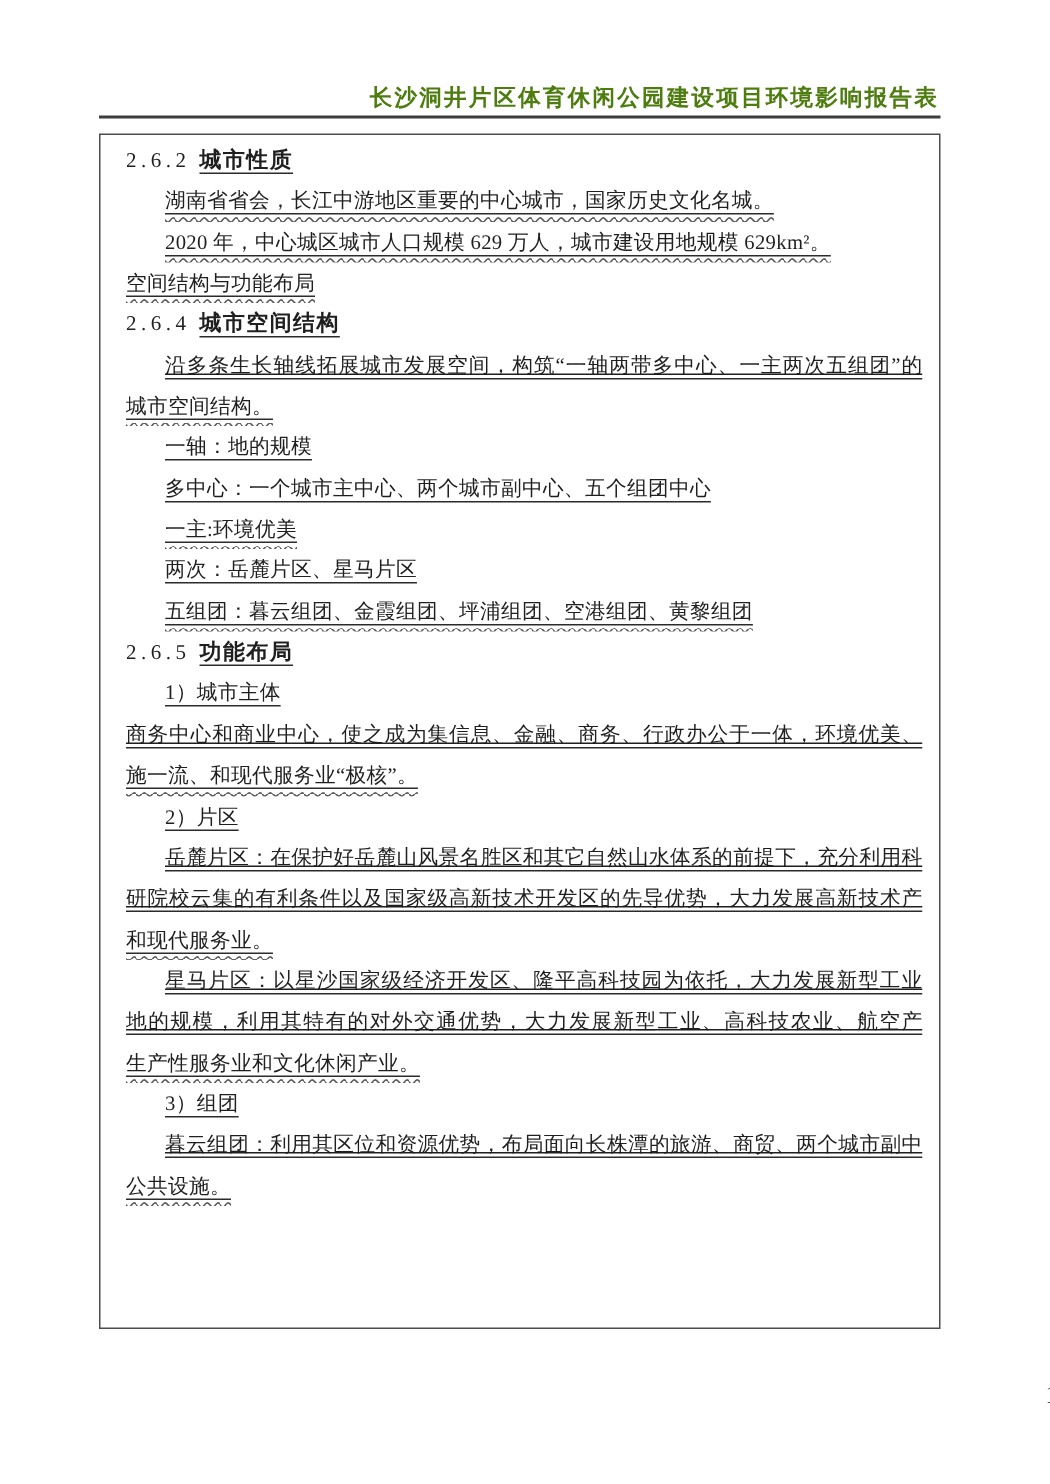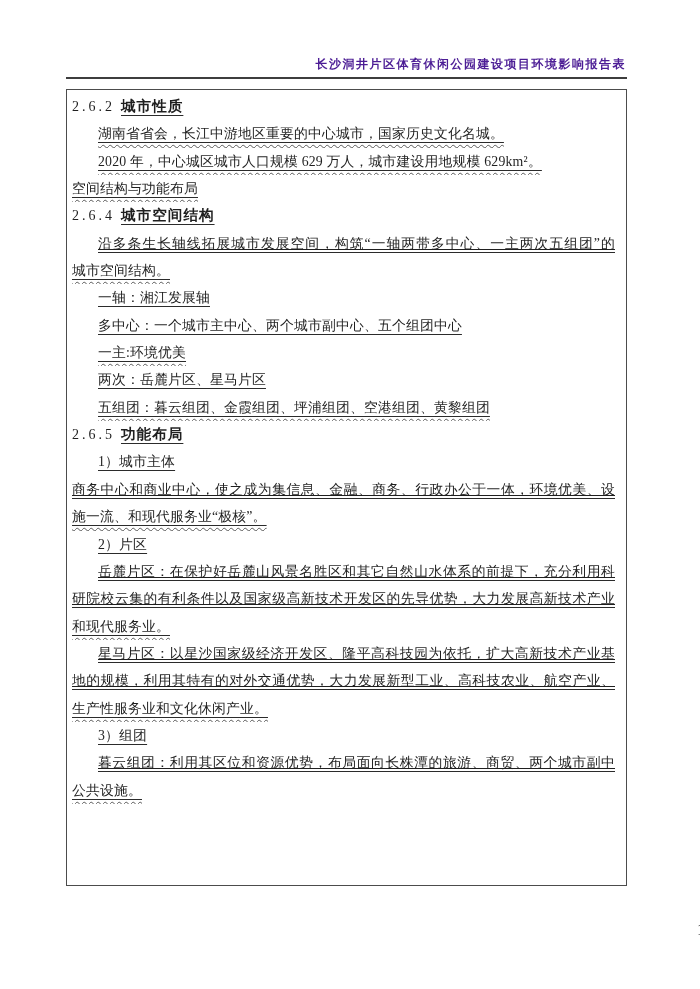--- a/index.html
+++ b/index.html
@@ -14,45 +14,45 @@
     width: 700px;
     height: 989px;
     background: #ffffff;
     overflow: hidden;
   }
   
   .header-title {
     position: absolute;
     top: 56px;
     right: 74px;
-    font-size: 12px;
+    font-size: 15px;
     letter-spacing: 1.5px;
     font-weight: 600;
-    color: #4c1d95;
+    color: #4d7c0f;
     white-space: nowrap;
     font-family: Liberation Serif, serif;
   }
   .header-rule {
     position: absolute;
     top: 77px;
     left: 66px;
     width: 561px;
     height: 2px;
     background: #3d3d3d;
   }
   
   .doc-box {
     position: absolute;
     top: 89px;
     left: 66px;
     width: 561px;
     height: 797px;
     border: 1.7px solid #4c4c4c;
     box-sizing: border-box;
-    padding: 3px 11px 0 5px;
+    padding: 3px 11px 0 17px;
     overflow: hidden;
   }
   .line {
     position: relative;
     height: 27.35px;
     line-height: 27.35px;
     font-size: 13.8px;
     white-space: nowrap;
     overflow: hidden;
     letter-spacing: 0.2px;
@@ -119,34 +119,34 @@
   <div class="header-rule"></div>
 
   <div class="doc-box">
       <div class="line"><span class="hnum">2.6.2</span><span class="htitle">城市性质</span></div>
       <div class="line indent"><span class="u wavy"><span class="ui">湖南省省会，长江中游地区重要的中心城市，国家历史文化名城。</span></span></div>
       <div class="line indent"><span class="u wavy"><span class="ui">2020 年，中心城区城市人口规模 629 万人，城市建设用地规模 629km²。</span></span></div>
       <div class="line"><span class="u wavy"><span class="ui">空间结构与功能布局</span></span></div>
       <div class="line"><span class="hnum">2.6.4</span><span class="htitle">城市空间结构</span></div>
       <div class="line indent fill"><span class="u"><span class="ui">沿多条生长轴线拓展城市发展空间，构筑“一轴两带多中心、一主两次五组团”的</span></span></div>
       <div class="line"><span class="u wavy"><span class="ui">城市空间结构。</span></span></div>
-      <div class="line indent"><span class="u"><span class="ui">一轴：湘江发展轴</span></span></div>
+      <div class="line indent"><span class="u"><span class="ui">一轴：地的规模</span></span></div>
       <div class="line indent"><span class="u"><span class="ui">多中心：一个城市主中心、两个城市副中心、五个组团中心</span></span></div>
       <div class="line indent"><span class="u wavy"><span class="ui">一主:环境优美</span></span></div>
       <div class="line indent"><span class="u"><span class="ui">两次：岳麓片区、星马片区</span></span></div>
       <div class="line indent"><span class="u wavy"><span class="ui">五组团：暮云组团、金霞组团、坪浦组团、空港组团、黄黎组团</span></span></div>
       <div class="line"><span class="hnum">2.6.5</span><span class="htitle">功能布局</span></div>
       <div class="line indent"><span class="u"><span class="ui">1）城市主体</span></span></div>
       <div class="line fill"><span class="u"><span class="ui">商务中心和商业中心，使之成为集信息、金融、商务、行政办公于一体，环境优美、设</span></span></div>
       <div class="line"><span class="u wavy"><span class="ui">施一流、和现代服务业“极核”。</span></span></div>
       <div class="line indent"><span class="u"><span class="ui">2）片区</span></span></div>
       <div class="line indent fill"><span class="u"><span class="ui">岳麓片区：在保护好岳麓山风景名胜区和其它自然山水体系的前提下，充分利用科</span></span></div>
       <div class="line fill"><span class="u"><span class="ui">研院校云集的有利条件以及国家级高新技术开发区的先导优势，大力发展高新技术产业</span></span></div>
       <div class="line"><span class="u wavy"><span class="ui">和现代服务业。</span></span></div>
-      <div class="line indent fill"><span class="u"><span class="ui">星马片区：以星沙国家级经济开发区、隆平高科技园为依托，扩大高新技术产业基</span></span></div>
+      <div class="line indent fill"><span class="u"><span class="ui">星马片区：以星沙国家级经济开发区、隆平高科技园为依托，大力发展新型工业</span></span></div>
       <div class="line fill"><span class="u"><span class="ui">地的规模，利用其特有的对外交通优势，大力发展新型工业、高科技农业、航空产业、</span></span></div>
       <div class="line"><span class="u wavy"><span class="ui">生产性服务业和文化休闲产业。</span></span></div>
       <div class="line indent"><span class="u"><span class="ui">3）组团</span></span></div>
       <div class="line indent fill"><span class="u"><span class="ui">暮云组团：利用其区位和资源优势，布局面向长株潭的旅游、商贸、两个城市副中心</span></span></div>
       <div class="line"><span class="u wavy"><span class="ui">公共设施。</span></span></div>
     </div>
 
   <div class="footer">
     <span>17</span>
   </div>

